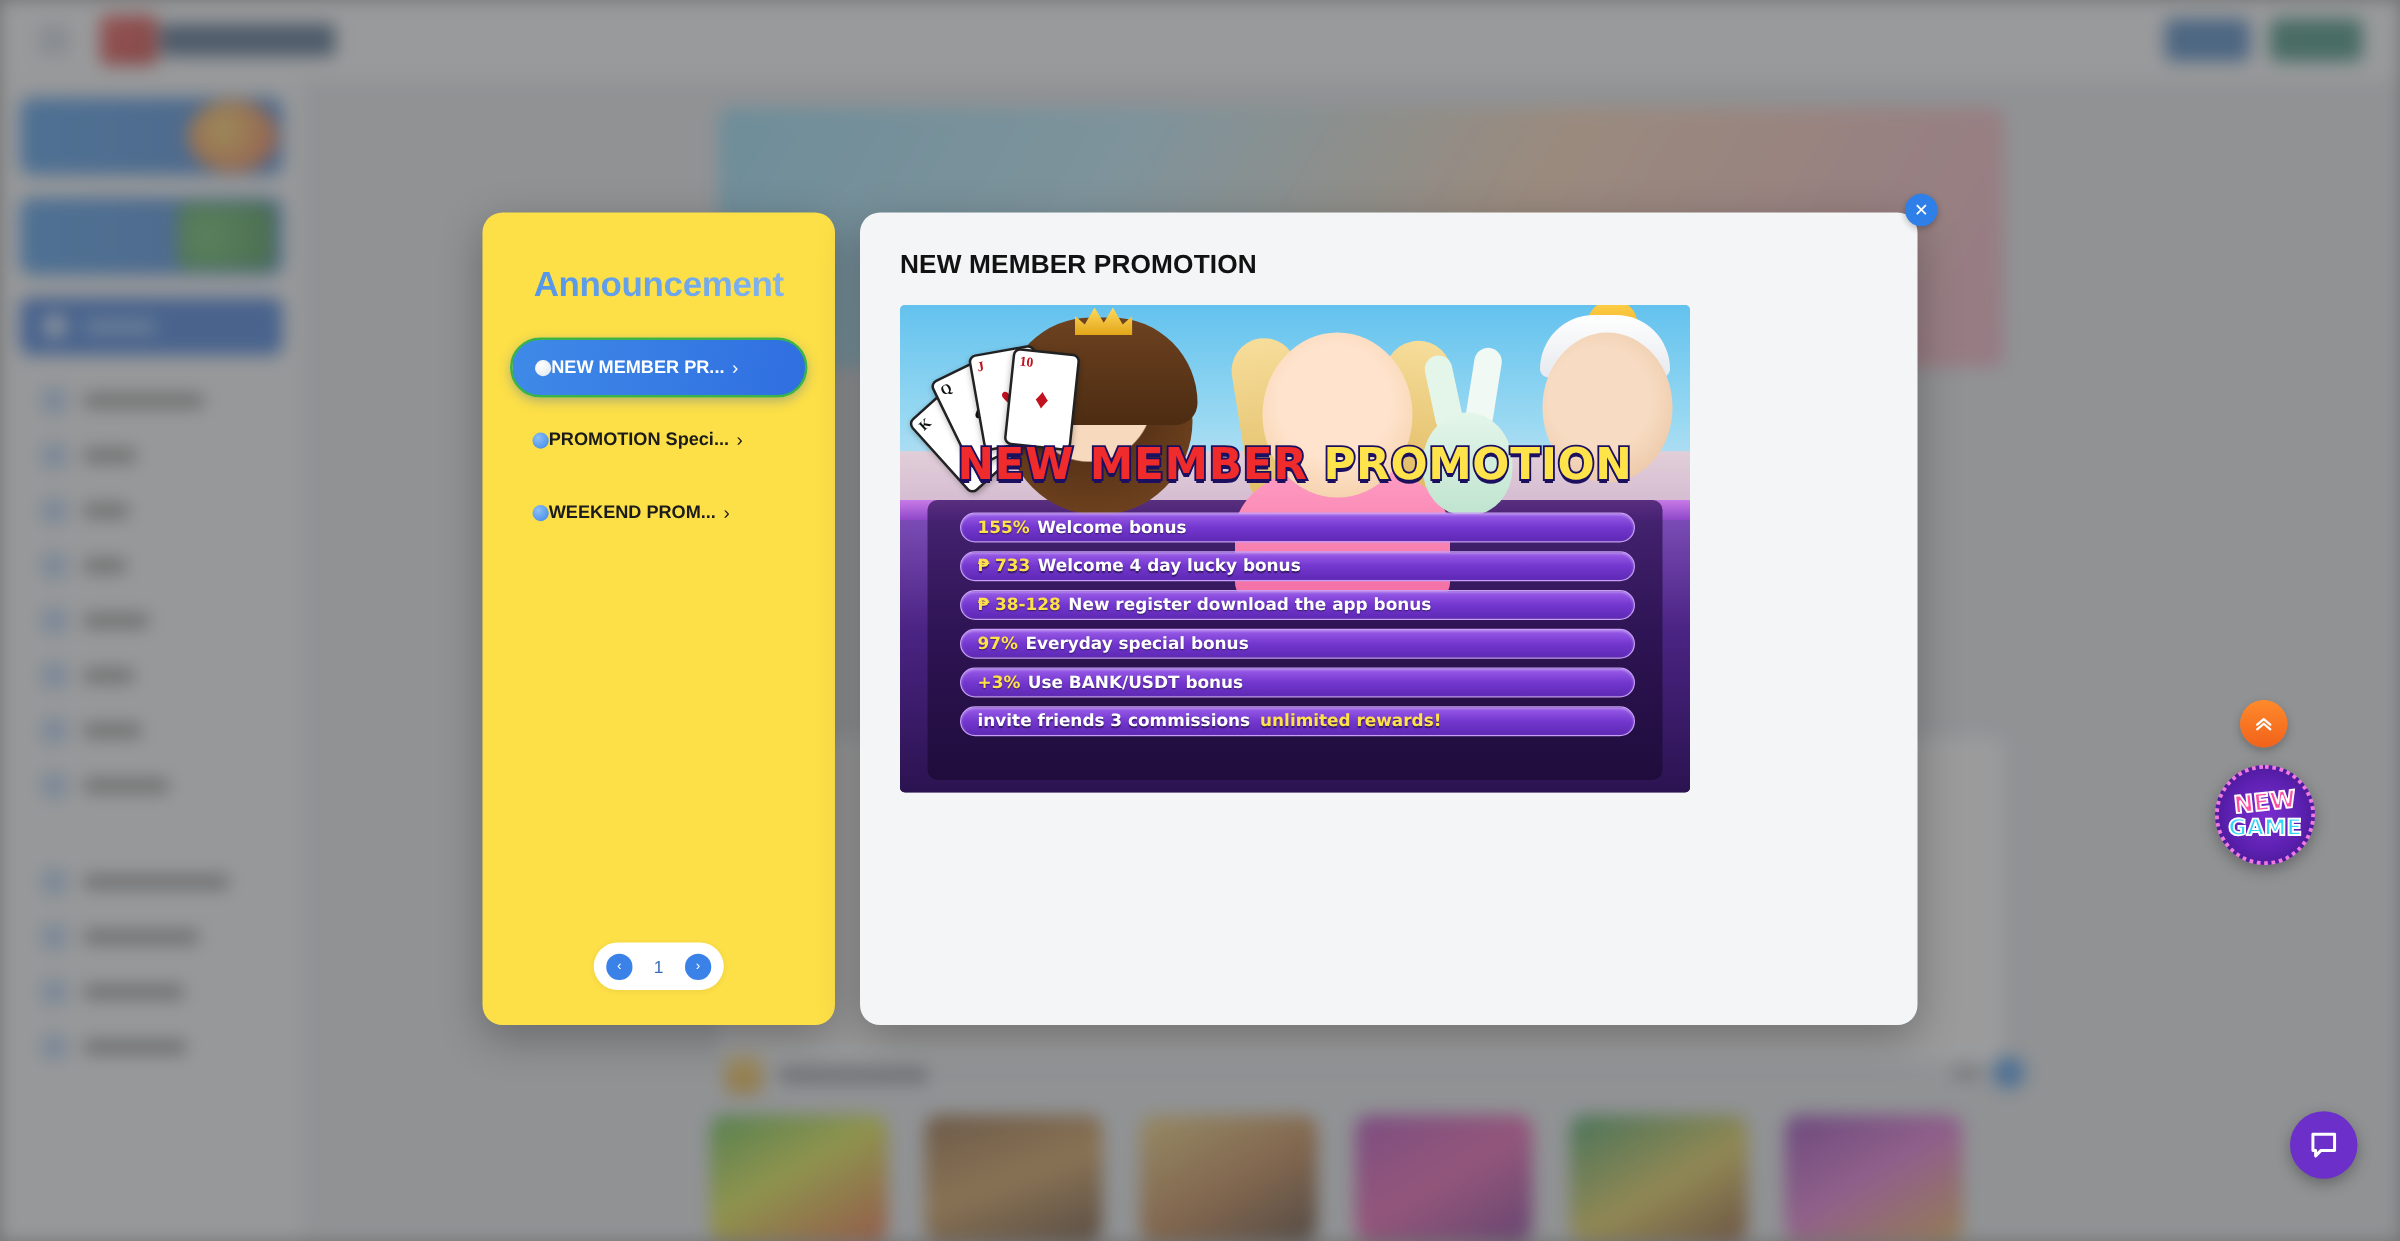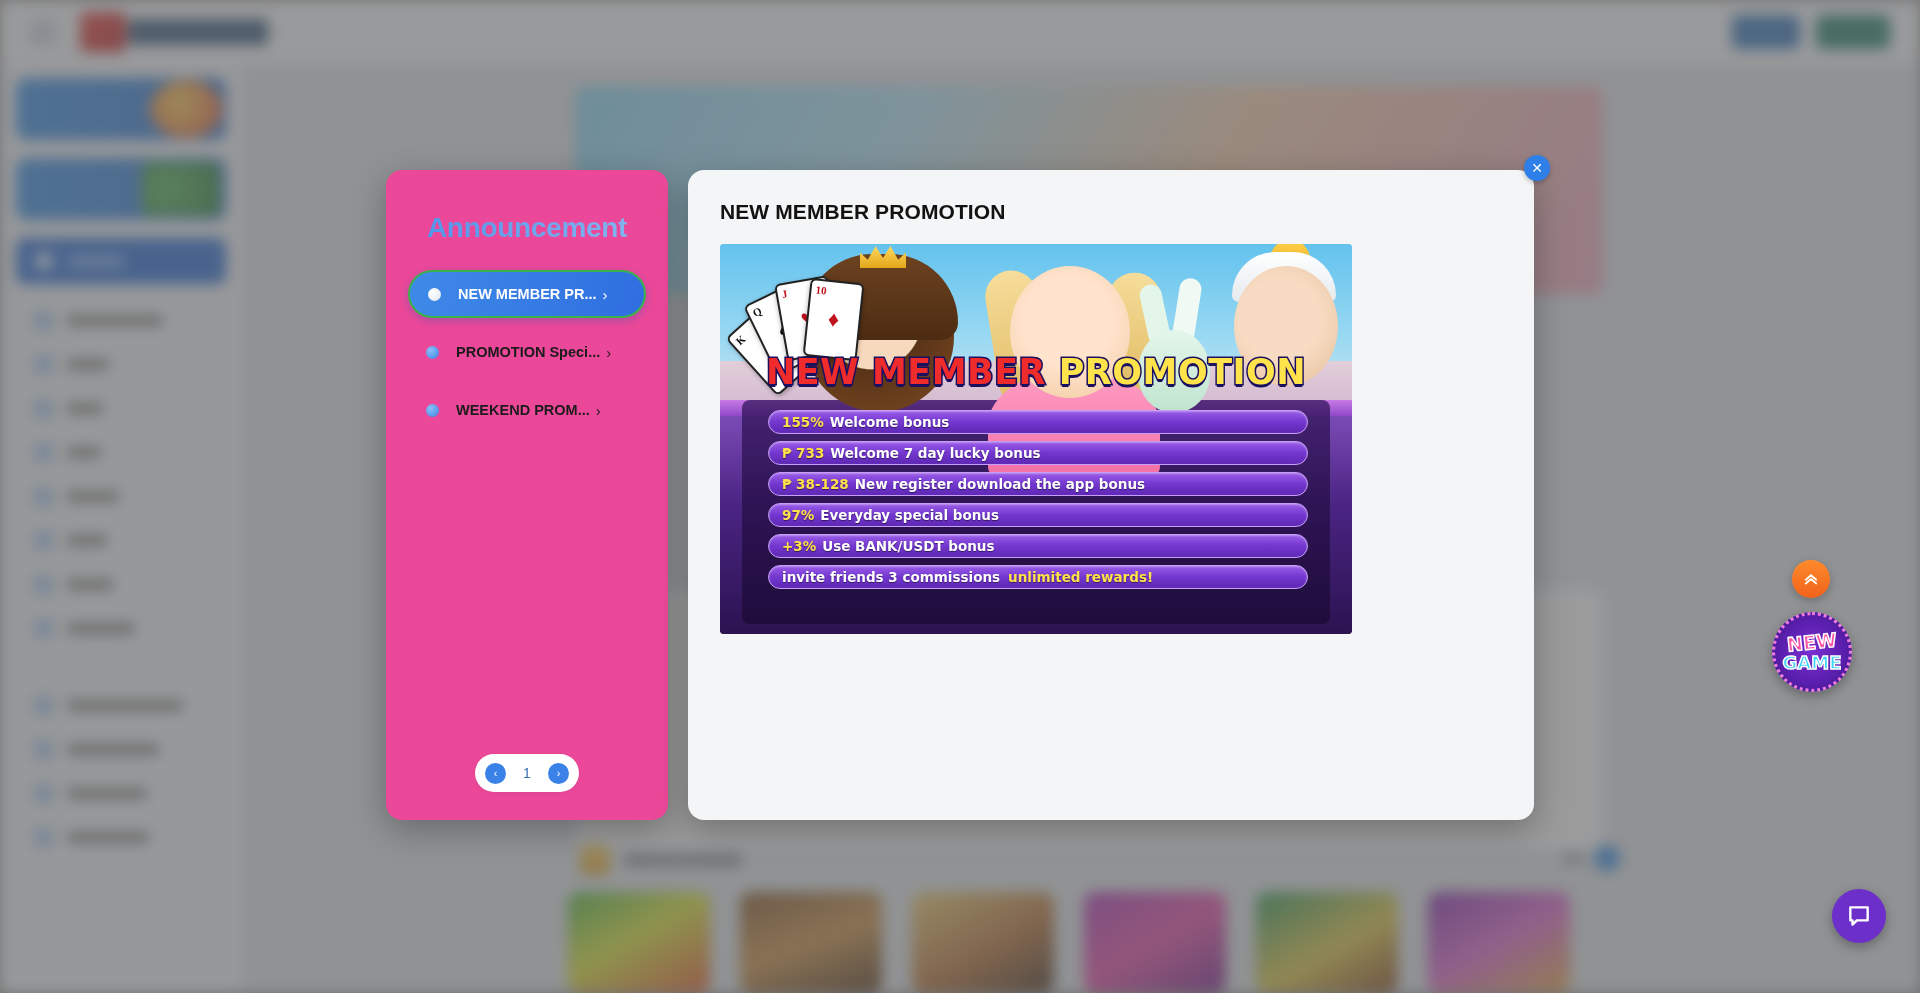--- a/index.html
+++ b/index.html
@@ -101,21 +101,21 @@
   
   #modal-wrap {
     position: absolute; left: 386px; top: 170px;
     width: 1148px; height: 650px;
     display: flex; gap: 20px;
   }
 
   
   .panel-left {
     width: 282px; height: 650px;
-    background: #ec4899;
+    background: #fde047;
     border-radius: 16px;
     box-shadow: 0 10px 34px rgba(0,0,0,0.28);
     padding: 42px 22px 0 22px;
     display: flex; flex-direction: column;
     position: relative;
   }
   .announce-title {
     font-size: 28px; font-weight: bold; text-align: center;
     background: linear-gradient(90deg, #4f93e8, #87b6ef);
     -webkit-background-clip: text; background-clip: text;
@@ -129,21 +129,20 @@
     height: 48px; border-radius: 24px;
     padding: 0 18px; margin-bottom: 10px;
     cursor: pointer;
   }
   .announce-item .bullet {
     width: 13px; height: 13px; border-radius: 50%;
     background: radial-gradient(circle at 35% 32%, #8cc0f7, #3a84e6);
     flex: 0 0 auto;
   }
   .announce-item .label {
-    margin-left: 17px;
     font-size: 14.5px; font-weight: bold; color: #1b1b1b;
     white-space: nowrap; overflow: hidden; text-overflow: ellipsis;
     max-width: 150px;
   }
   .announce-item .chev {
     margin-left: 6px; font-size: 15px; color: #1b1b1b; line-height: 1;
     flex: 0 0 auto;
   }
   .announce-item.active {
     background: linear-gradient(100deg, #3f8ae8 0%, #2f6ee0 100%);
@@ -534,21 +533,21 @@
         <span class="b">PROMOTION</span>
       </div>
 
       <div class="bonus-list">
         <div class="bonus-row">
           <span class="hl">155%</span>
           <span>Welcome bonus</span>
         </div>
         <div class="bonus-row">
           <span class="hl">₱ 733</span>
-          <span>Welcome 7 day lucky bonus</span>
+          <span>Welcome 4 day lucky bonus</span>
         </div>
         <div class="bonus-row">
           <span class="hl">₱ 38-128</span>
           <span>New register download the app bonus</span>
         </div>
         <div class="bonus-row">
           <span class="hl">97%</span>
           <span>Everyday special bonus</span>
         </div>
         <div class="bonus-row">

